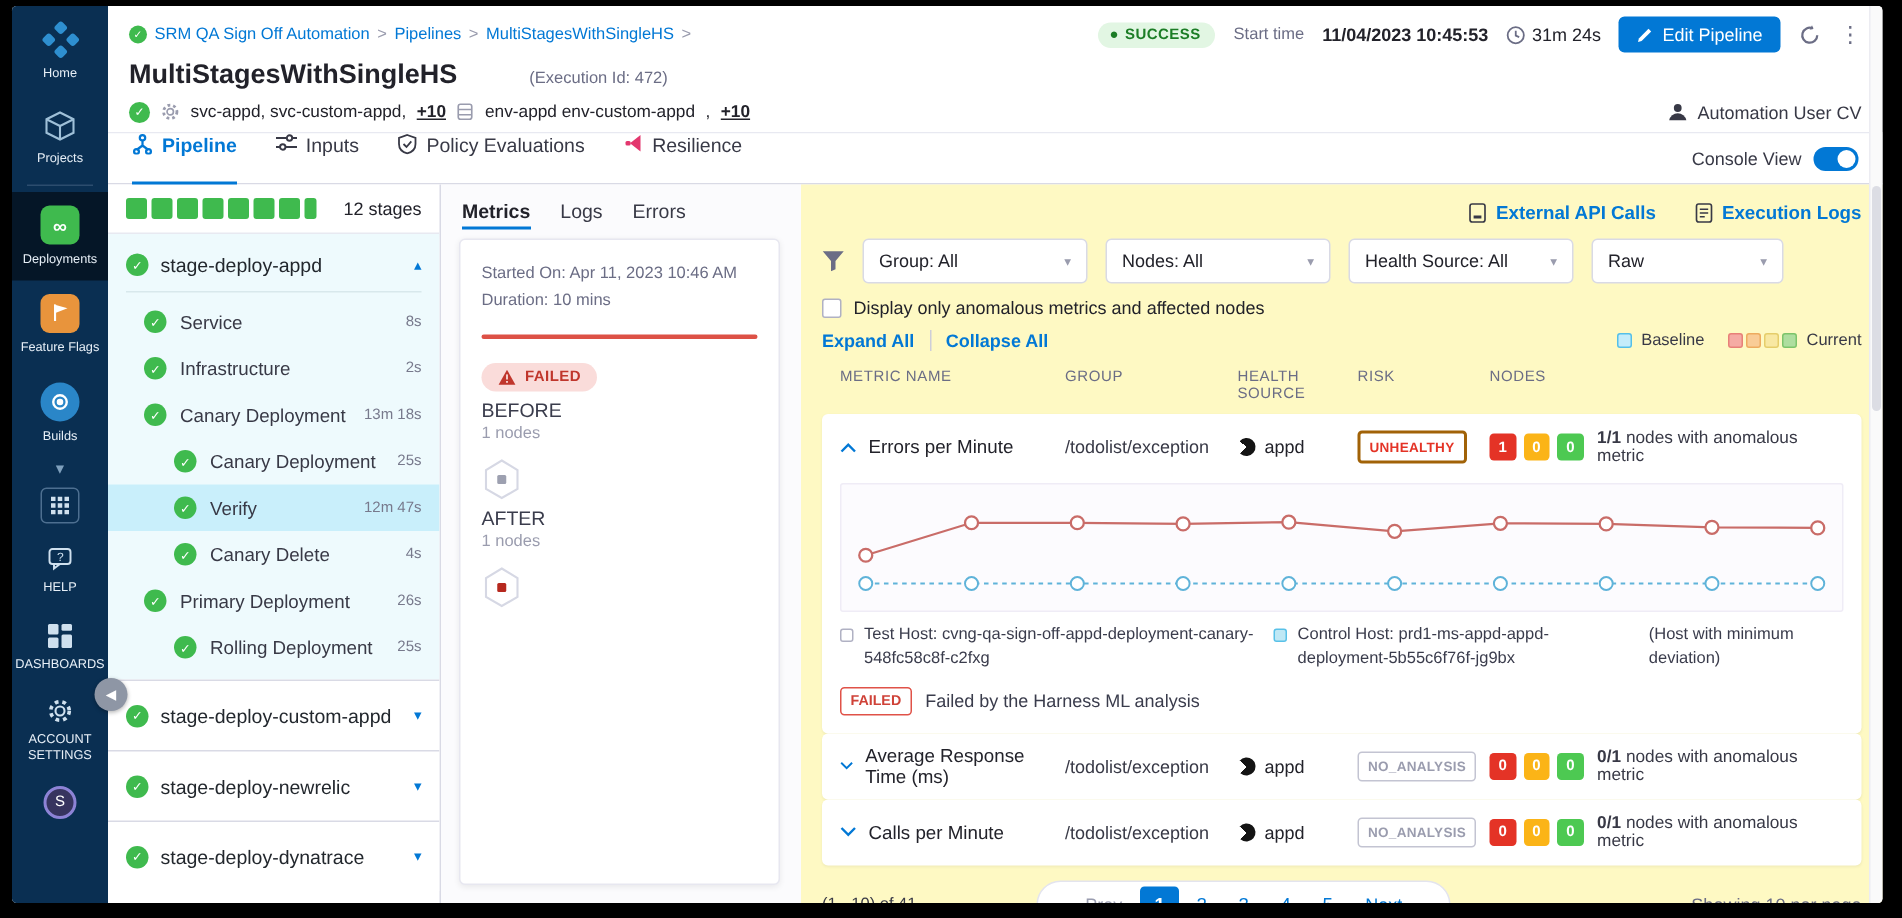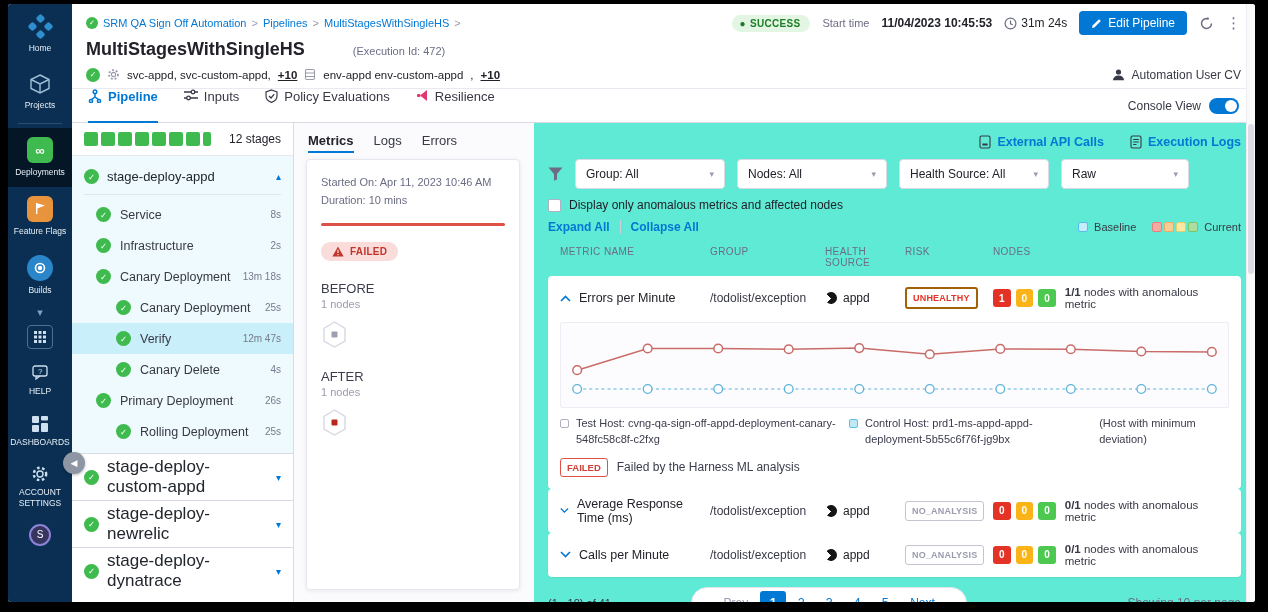--- a/index.html
+++ b/index.html
@@ -70,39 +70,39 @@
   .chev-blue { color:#0278d5; font-size:10px; }
   .stage-div { height:1px; background:#d8e8ec; margin:0 12px 4px; }
   .step { display:flex; align-items:center; gap:9px; height:31px; padding-right:12px; cursor:pointer; }
   .step .nm { font-size:12.5px; color:#383946; flex:1; }
   .step .dur { font-size:10px; color:#77798c; }
   .step.ind0 { padding-left:24px; }
   .step.ind1 { padding-left:44px; }
   .step.sel { background:#c9effb; }
   .check-sm { width:15px; height:15px; border-radius:50%; background:#3fba4e; color:#fff; font-size:8.5px; display:inline-flex; align-items:center; justify-content:center; flex-shrink:0; }
   .stage-row { display:flex; align-items:center; gap:8px; height:47px; padding:0 12px; border-top:1px solid #d9dae5; background:#fff; cursor:pointer; }
-  .stage-row .nm { font-size:17px; color:#22272d; flex:1; }
+  .stage-row .nm { font-size:13px; color:#22272d; flex:1; }
   .drawer-handle { position:absolute; left:-9px; top:448px; width:22px; height:22px; border-radius:50%; background:#8e96a5; color:#fff; display:flex; align-items:center; justify-content:center; font-size:9px; cursor:pointer; z-index:6; box-shadow:0 1px 3px rgba(0,0,0,.3); }
 
   
   .detail-panel { width:240px; flex-shrink:0; display:flex; flex-direction:column; background:#fbfbfd; }
   .dtabs { display:flex; gap:20px; padding:0 14px; height:34px; align-items:center; }
   .dtab { font-size:13px; color:#383946; height:100%; display:flex; align-items:center; cursor:pointer; position:relative; }
   .dtab.active { font-weight:bold; color:#22222a; }
   .dtab.active::after { content:""; position:absolute; left:0; right:0; bottom:4px; height:2px; background:#0278d5; }
   .detail-card { margin:2px 14px 12px 12px; background:#fff; border:1px solid #e7e7f0; border-radius:4px; box-shadow:0 1px 4px rgba(0,0,0,.08); padding:14px; flex:1; }
   .meta-line { font-size:11px; color:#6b6d85; line-height:1.6; }
   .red-line { height:3px; background:#dd5146; border-radius:2px; margin:14px 0 16px; }
   .failed-pill { display:inline-flex; align-items:center; gap:6px; background:#fadcda; color:#c0362c; font-size:10px; font-weight:bold; padding:4px 11px; border-radius:12px; letter-spacing:.3px; }
-  .node-section-title { font-size:13px; color:#3a3c4c; margin-top:20px; }
+  .node-section-title { font-size:13px; color:#3a3c4c; margin-top:4px; }
   .node-count { font-size:11px; color:#9a9cae; margin-top:2px; }
   .hexwrap { margin-top:10px; cursor:pointer; }
 
   
-  .metrics-panel { flex:1; background:#5eead4; padding:8px 14px 0 14px; min-width:0; display:flex; flex-direction:column; overflow:hidden; }
+  .metrics-panel { flex:1; background:#fef9c3; padding:8px 14px 0 14px; min-width:0; display:flex; flex-direction:column; overflow:hidden; }
   .links-row { display:flex; justify-content:flex-end; gap:26px; padding:4px 0 8px; }
   .api-link { display:flex; align-items:center; gap:6px; font-size:12.5px; font-weight:bold; color:#0278d5; cursor:pointer; }
   .filters-row { display:flex; align-items:center; gap:12px; margin-top:2px; }
   .select { width:150px; height:30px; background:#fff; border:1px solid #d9dae5; border-radius:4px; display:flex; align-items:center; padding:0 10px; font-size:12px; color:#22222a; cursor:pointer; }
   .select.narrow { width:128px; }
   .select .car { margin-left:auto; color:#9a9cae; font-size:9px; }
   .checkbox-row { display:flex; align-items:center; gap:8px; margin-top:9px; font-size:12px; color:#22222a; }
   .cbox { width:13px; height:13px; border:1px solid #b0b1c3; border-radius:2px; background:#fff; cursor:pointer; flex-shrink:0; }
   .expand-row { display:flex; align-items:center; margin-top:8px; }
   .exp-link { font-size:12px; font-weight:bold; color:#0278d5; cursor:pointer; }

